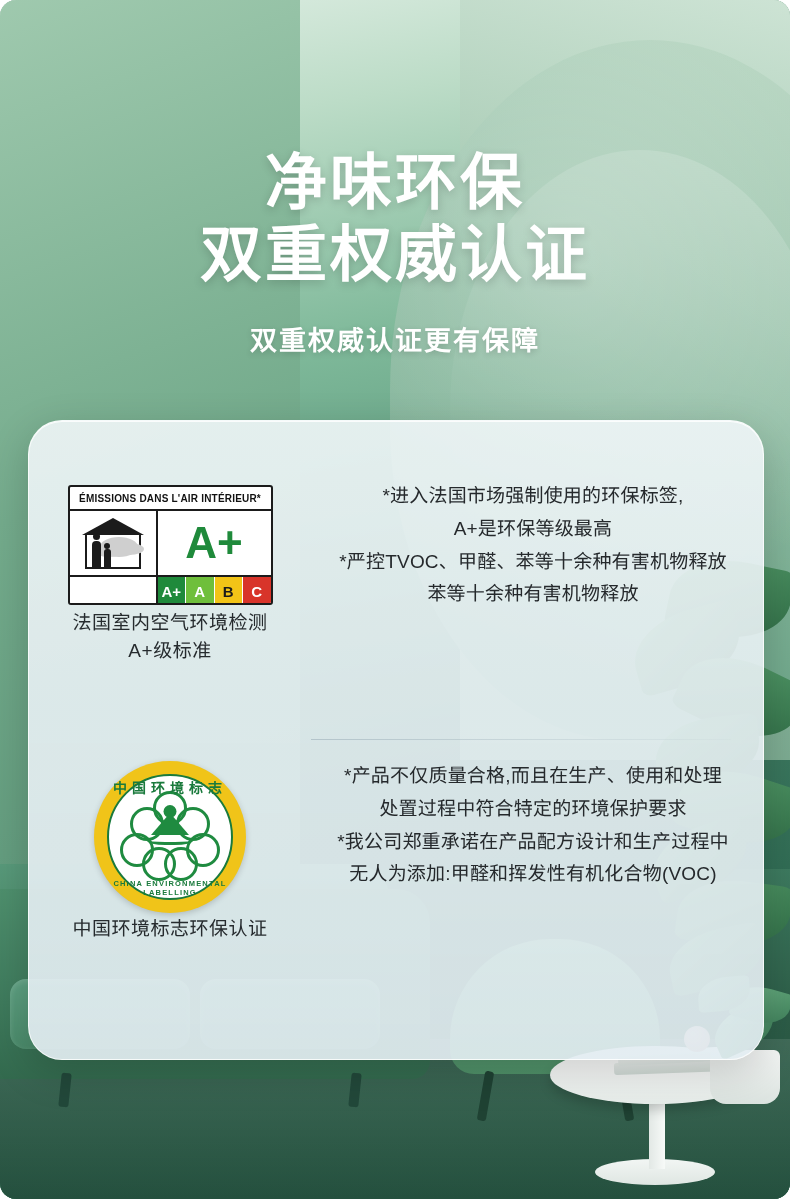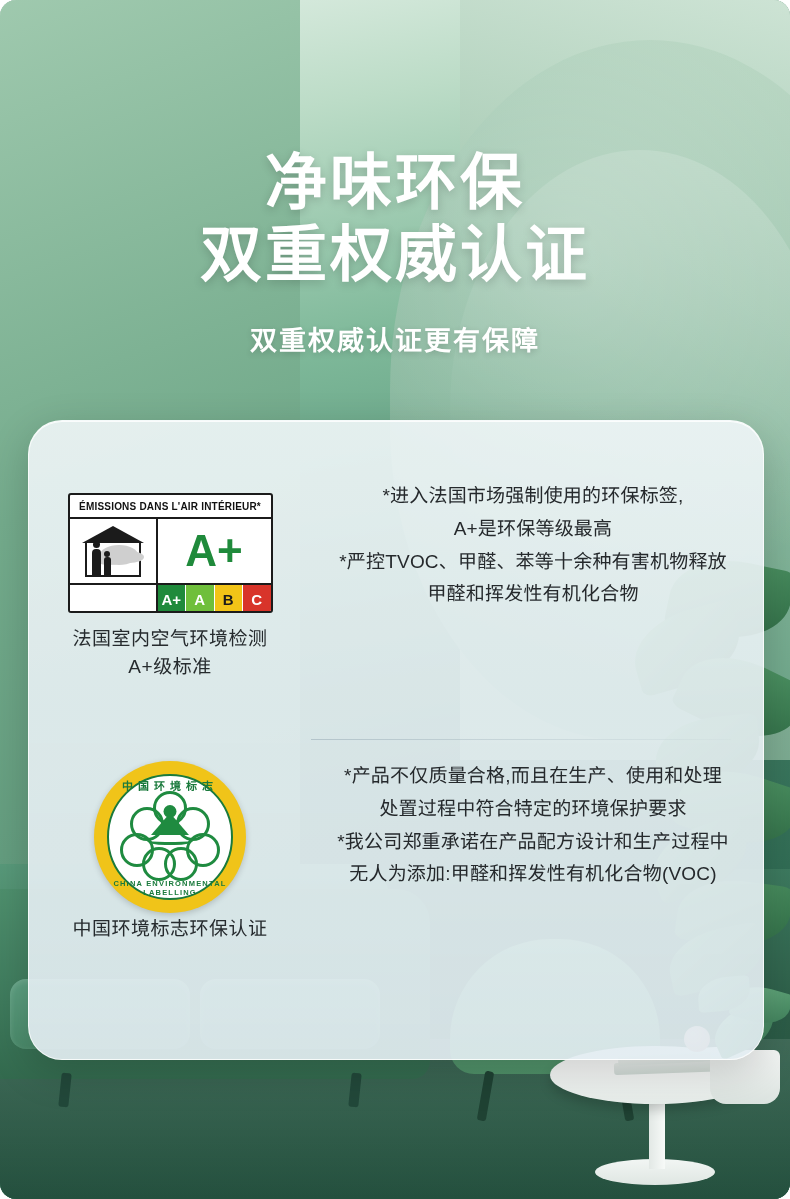--- a/index.html
+++ b/index.html
@@ -278,21 +278,21 @@
     line-height: 1.62;
     color: #25292c;
     letter-spacing: .2px;
   }
   .para + .para { margin-top: 2px; }
 
   
   .fr-label {
     width: 205px;
     height: 120px;
-    margin: 12px auto;
+    margin: 4px auto;
     background: #ffffff;
     border: 2px solid #1b1b1b;
     border-radius: 3px;
     box-sizing: border-box;
     overflow: hidden;
     position: relative;
   }
   .fr-top {
     height: 22px;
     border-bottom: 2px solid #1b1b1b;
@@ -478,21 +478,21 @@
   }
   .cn-text-top, .cn-text-bot {
     position: absolute;
     left: 0; width: 152px;
     text-align: center;
     color: #1a7a3c;
     font-weight: bold;
   }
   .cn-text-top {
     top: 16px;
-    font-size: 11px;
+    font-size: 14px;
     letter-spacing: 5px;
   }
   .cn-text-bot {
     bottom: 16px;
     font-size: 7.5px;
     letter-spacing: 1.2px;
   }
 </style>
 </head>
 <body>
@@ -575,21 +575,21 @@
         </div>
         <div class="badge-caption">
           <div>法国室内空气环境检测</div>
           <div>A+级标准</div>
         </div>
       </div>
       <div class="text-col">
         <div class="para">*进入法国市场强制使用的环保标签,</div>
         <div class="para">A+是环保等级最高</div>
         <div class="para">*严控TVOC、甲醛、苯等十余种有害机物释放</div>
-        <div class="para">甲醛和挥发性有机化合物</div>
+        <div class="para">苯等十余种有害机物释放</div>
       </div>
     </div>
 
     <div class="row row-2">
       <div class="badge-col">
         <div class="cn-label">
           <div class="cn-inner"></div>
           <div class="cn-rings">
             <div class="cn-ring r1"></div>
             <div class="cn-ring r2"></div>

